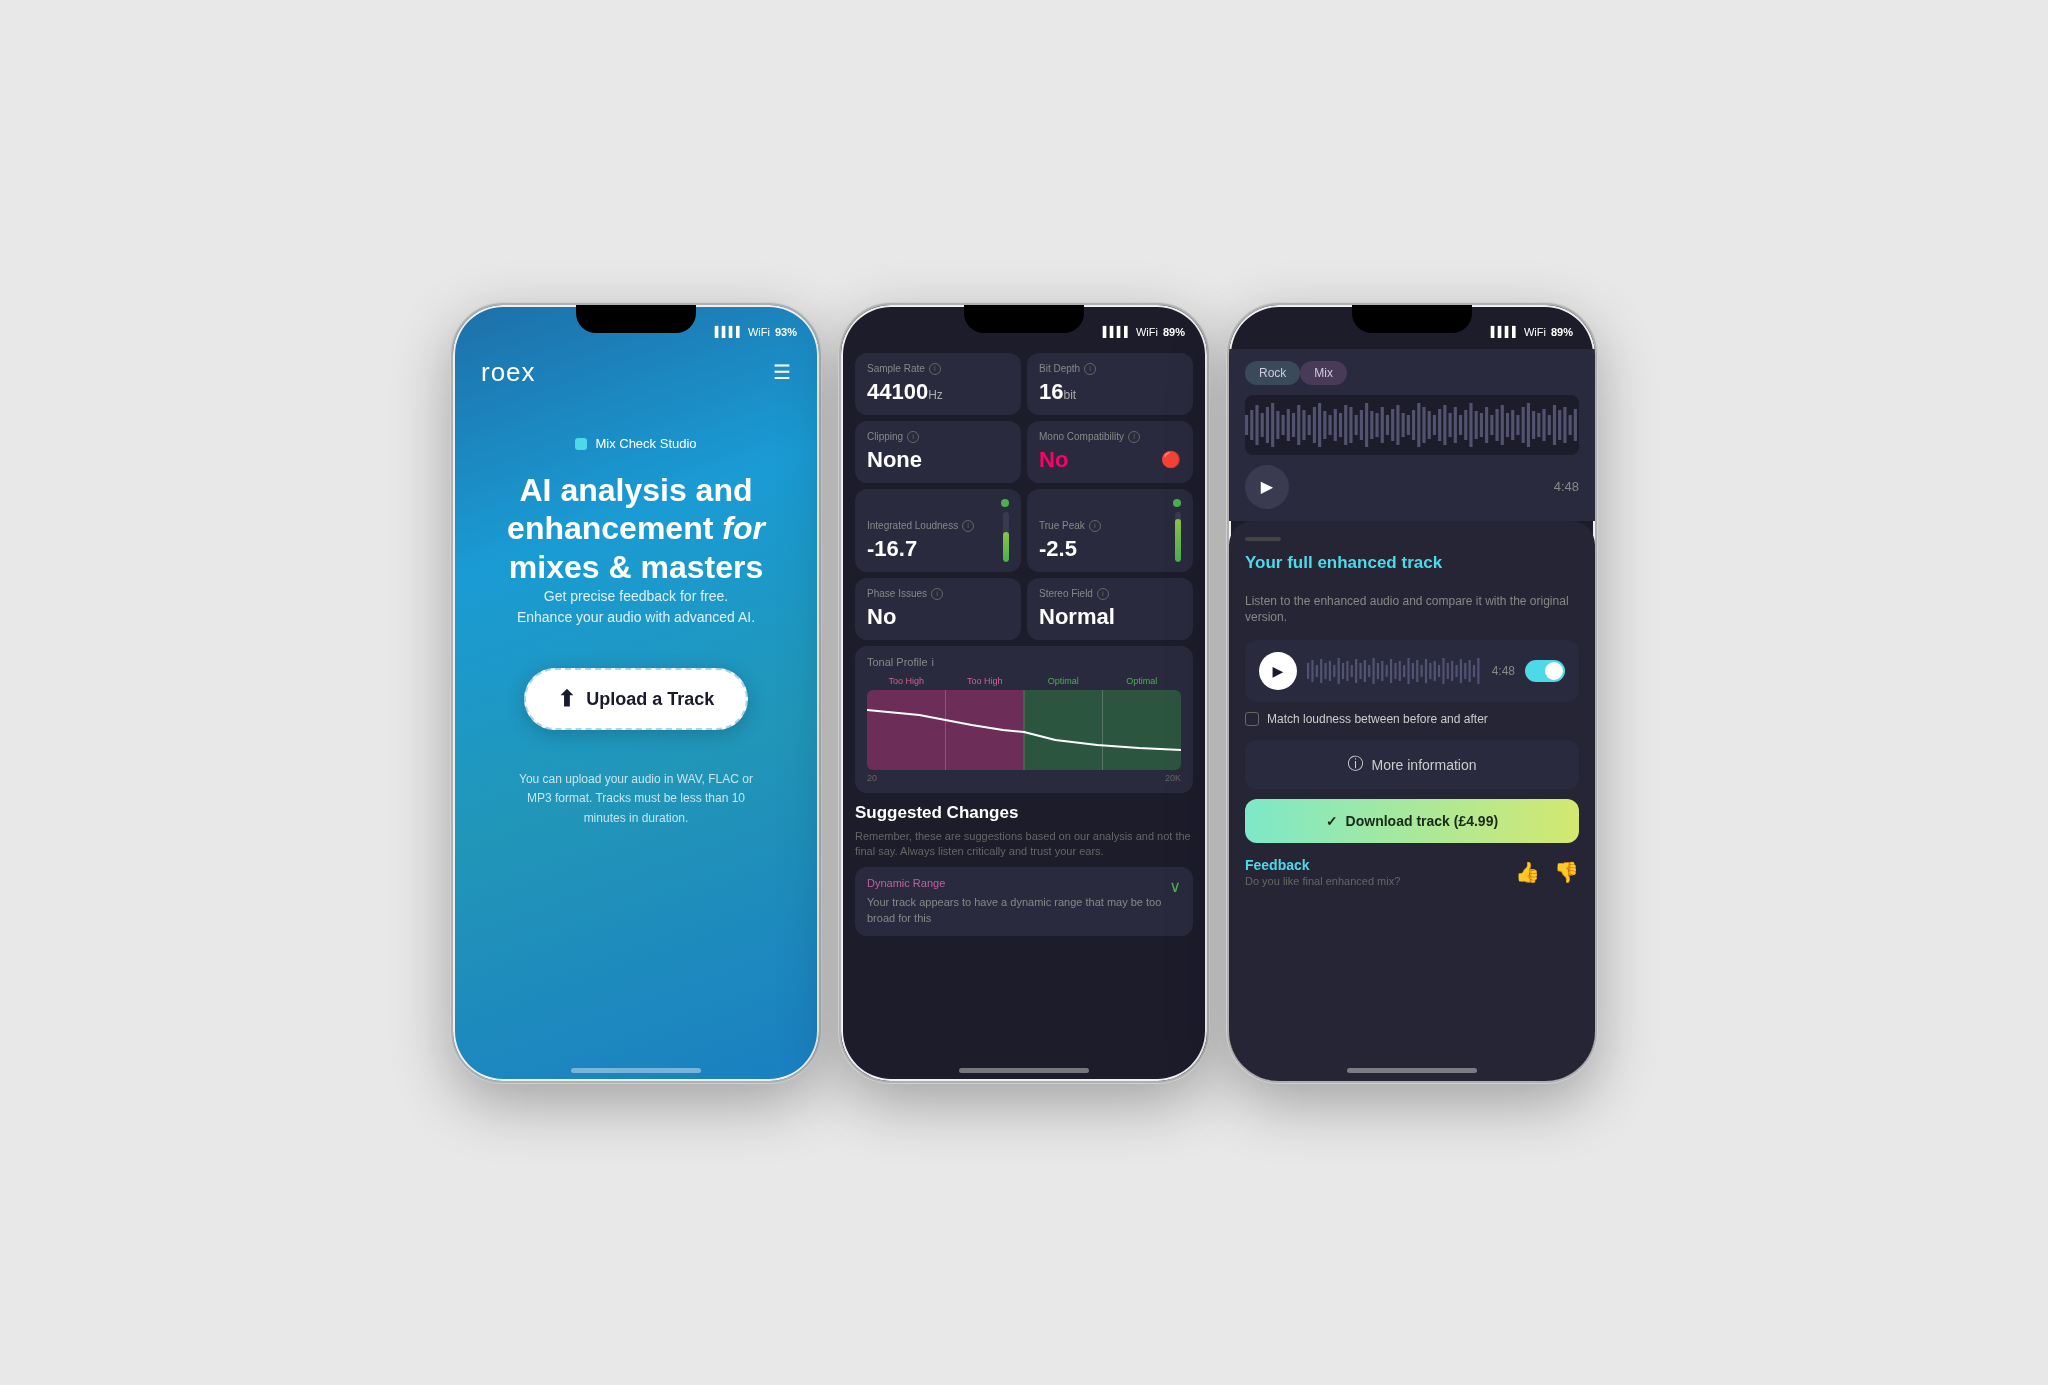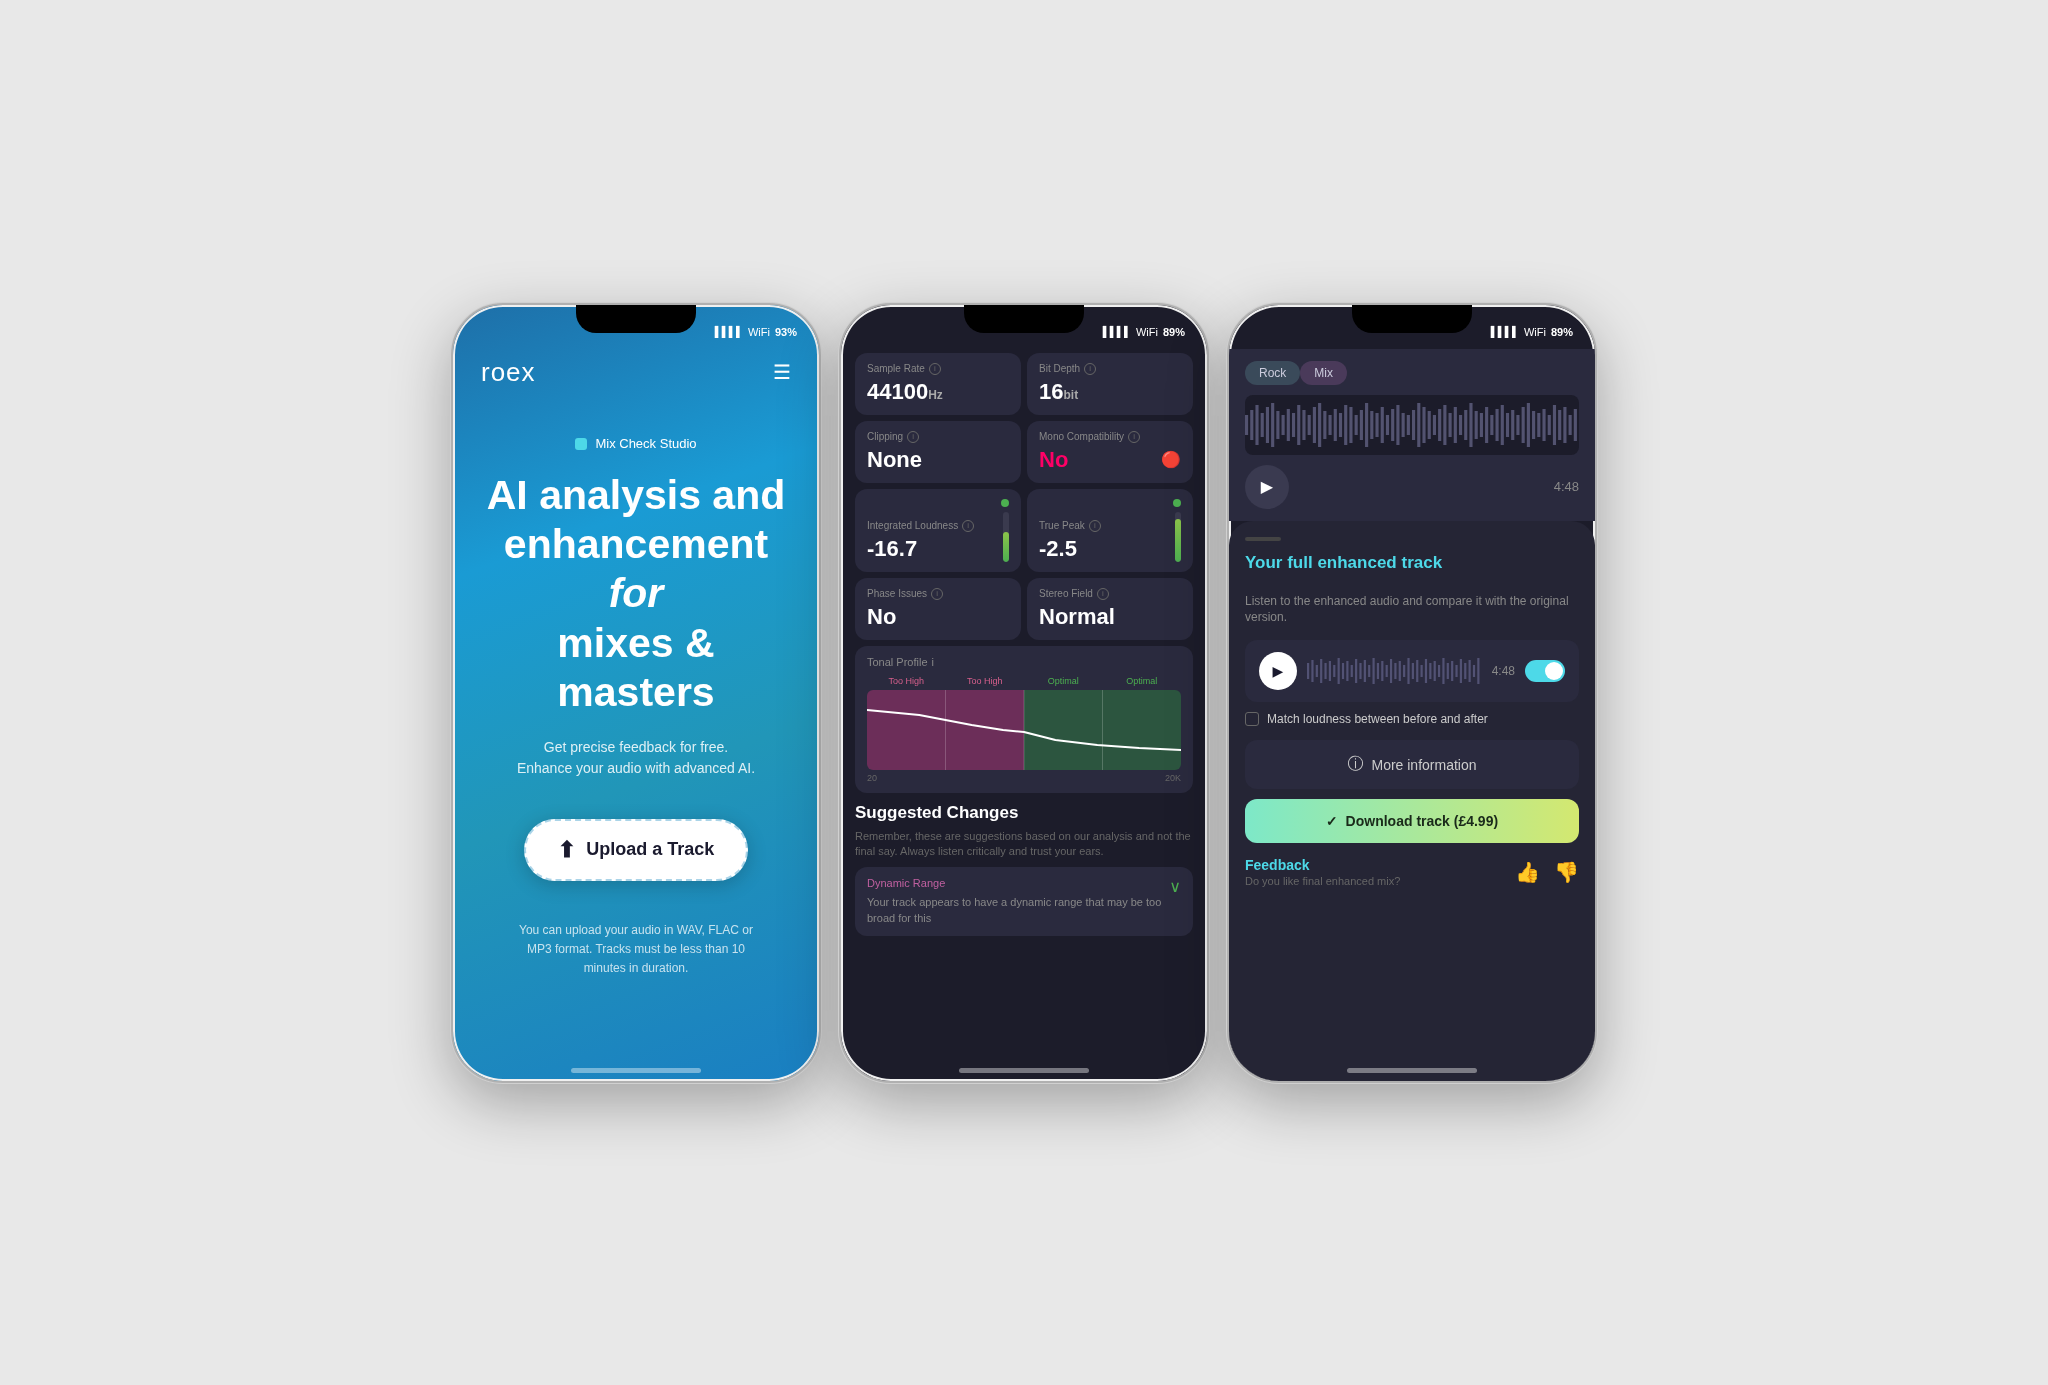--- a/index.html
+++ b/index.html
@@ -108,25 +108,24 @@
       font-size: 13px;
       margin-bottom: 20px;
     }
     .badge-dot {
       width: 12px;
       height: 12px;
       background: #4dd9e8;
       border-radius: 3px;
     }
     .hero-title {
-      font-size: 41px;
+      font-size: 32px;
       font-weight: 700;
       color: white;
       line-height: 1.2;
-      margin-bottom: 20px;
       text-align: center;
     }
     .hero-title em {
       font-style: italic;
     }
     .hero-subtitle {
       font-size: 14px;
       color: rgba(255,255,255,0.85);
       text-align: center;
       line-height: 1.5;
@@ -216,21 +215,21 @@
       justify-content: center;
       font-size: 8px;
       color: #666;
     }
     .stat-value {
       font-size: 22px;
       font-weight: 600;
       color: white;
     }
     .stat-value.pink { color: #f06; }
-    .stat-value span { font-size: 12px; font-weight: 700; color: #aaa; text-align: center; }
+    .stat-value span { font-size: 12px; font-weight: 400; color: #aaa; text-align: center; }
 
     .stat-card-with-meter {
       display: flex;
       justify-content: space-between;
       align-items: flex-end;
     }
     .meter-bar {
       width: 6px;
       height: 50px;
       background: #3a3a4e;

